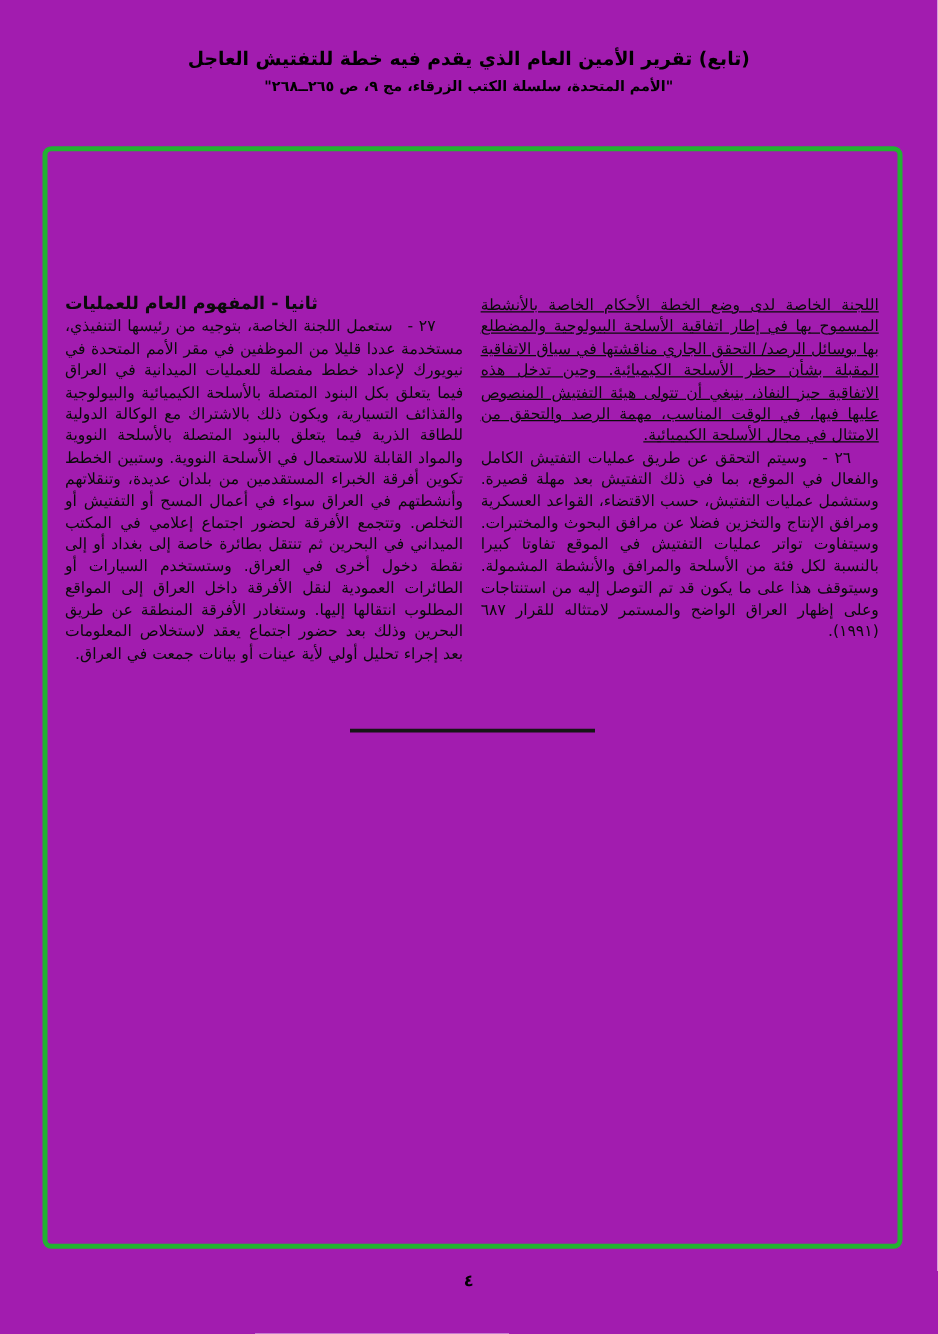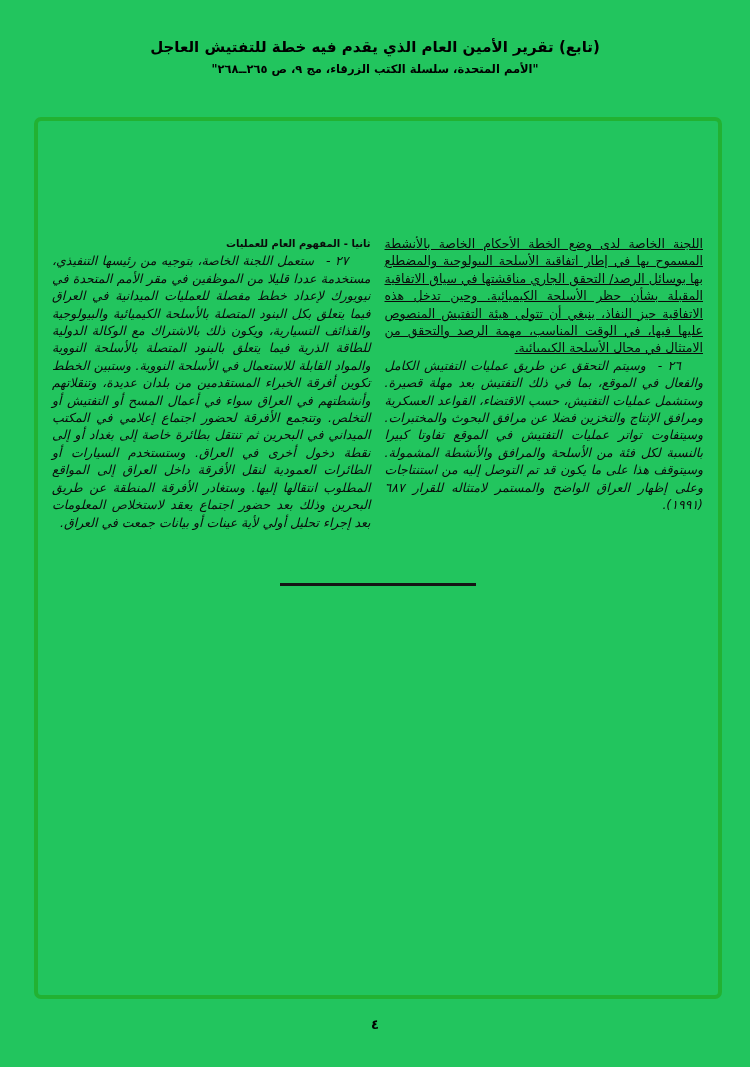--- a/index.html
+++ b/index.html
@@ -1,20 +1,20 @@
 <!DOCTYPE html>
 <html lang="ar"><head>
 <meta charset="utf-8">
 <style>
   html, body { margin:0; padding:0; background:#ffffff; }
   .screen {
     position: relative;
     width: 750px;
     height: 1067px;
-    background: #22c55e;
+    background: #a21caf;
     font-family: "DejaVu Sans", sans-serif;
     color: #000;
     overflow: hidden;
   }
   .page-header {
     position: absolute;
     top: 38px; left: 0; right: 0;
     text-align: center;
     direction: rtl;
   }
@@ -44,27 +44,27 @@
     direction: rtl;
   }
   .column {
     flex: 1;
     font-size: 12.5px;
     line-height: 17.4px;
     text-align: justify;
     color: #0a0a0a;
   }
   .column p { margin: 0; }
-  .para-numbered { text-indent: 22px; font-style: italic; }
+  .para-numbered { text-indent: 22px; }
   .para-continuation { text-indent: 0; text-decoration: underline; }
   .pnum { margin-left: 12px; white-space: nowrap; }
   .section-heading {
-    text-align: right;
+    text-align: left;
     font-weight: bold;
-    font-size: 10px;
+    font-size: 14px;
     margin: 0 0 35px 0;
     text-indent: 0;
   }
   .end-rule {
     position: absolute;
     top: 462px;
     left: 50%;
     transform: translateX(-50%);
     width: 196px;
     height: 0;

